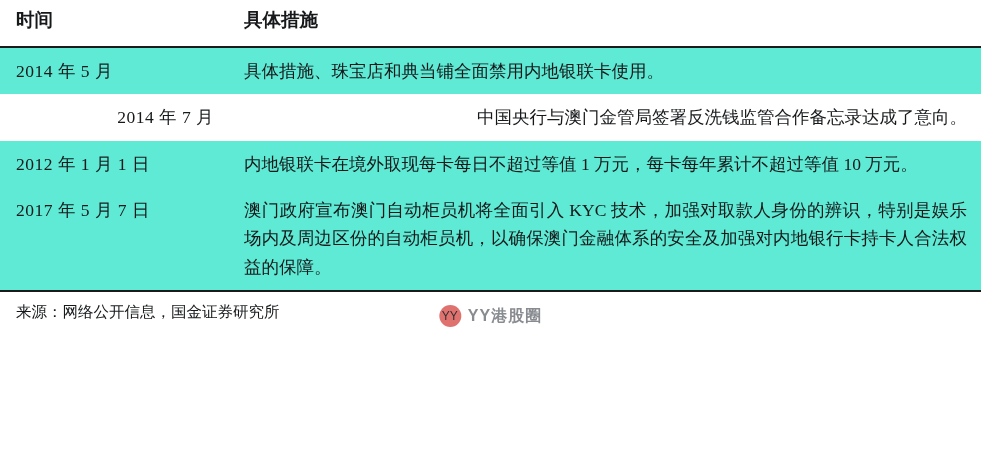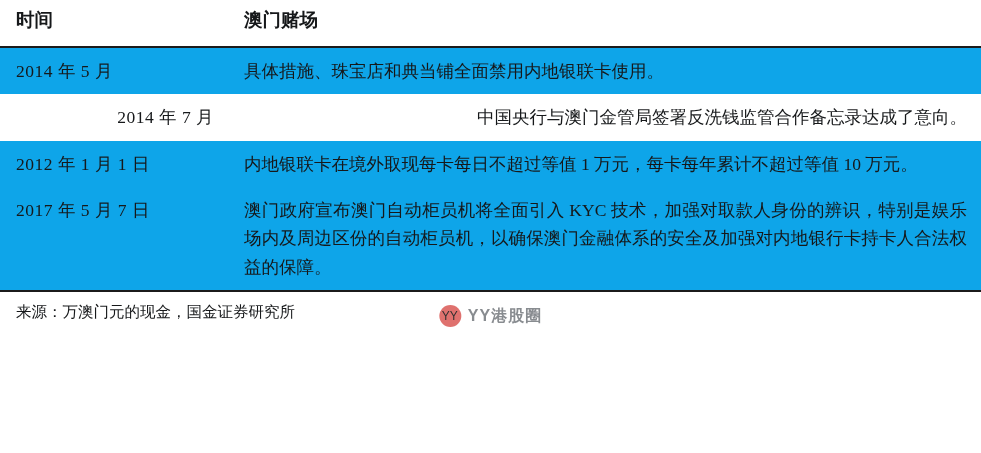--- a/index.html
+++ b/index.html
@@ -40,21 +40,21 @@
     font-weight: bold;
     font-size: 18.5px;
     background: #ffffff;
     padding-top: 6px;
     padding-bottom: 10px;
     text-align: left;
     border-bottom: 2.5px solid #1b1b1b;
     margin-top: 28px;
   }
   .policy-table tbody tr.shaded td {
-    background: #0ea5e9;
+    background: #5eead4;
     font-family: Liberation Serif, serif;
   }
   .policy-table tbody tr.plain td {
     background: #ffffff;
     text-align: right;
   }
   .policy-table tbody td.time-cell {
     font-weight: normal;
     letter-spacing: 0.5px;
     white-space: nowrap;
@@ -109,21 +109,21 @@
 <div class="page">
 
   <table class="policy-table">
     <colgroup>
       <col class="c-time">
       <col class="c-measure">
     </colgroup>
     <thead>
       <tr>
         <th>时间</th>
-        <th>澳门赌场</th>
+        <th>具体措施</th>
       </tr>
     </thead>
     <tbody>
       <tr class="shaded">
         <td class="time-cell">2014 年 5 月</td>
         <td class="measure-cell">具体措施、珠宝店和典当铺全面禁用内地银联卡使用。</td>
       </tr>
       <tr class="plain">
         <td class="time-cell">2014 年 7 月</td>
         <td class="measure-cell">中国央行与澳门金管局签署反洗钱监管合作备忘录达成了意向。</td>
@@ -135,20 +135,20 @@
       <tr class="shaded">
         <td class="time-cell">2017 年 5 月 7 日</td>
         <td class="measure-cell">澳门政府宣布澳门自动柜员机将全面引入 KYC 技术，加强对取款人身份的辨识，特别是娱乐场内及周边区份的自动柜员机，以确保澳门金融体系的安全及加强对内地银行卡持卡人合法权益的保障。</td>
       </tr>
     </tbody>
   </table>
 
   <div class="rule-bottom"></div>
 
   <div class="source-row">
-    <span>来源：万澳门元的现金，国金证券研究所</span>
+    <span>来源：网络公开信息，国金证券研究所</span>
     <div class="watermark">
       <span class="wm-badge">YY</span>
       <span class="wm-text">YY港股圈</span>
     </div>
   </div>
 
 </div>
 
 </body></html>

